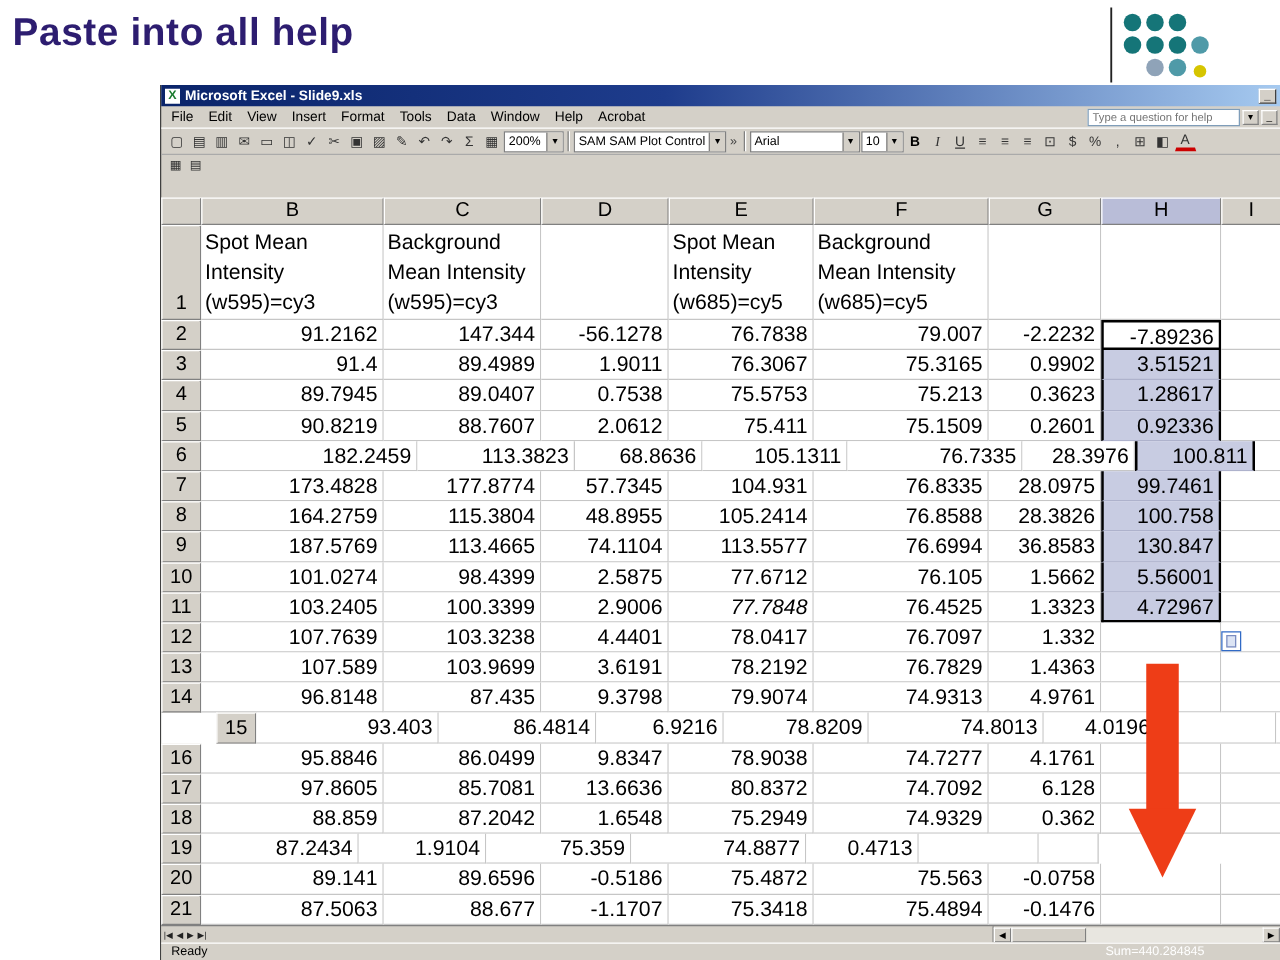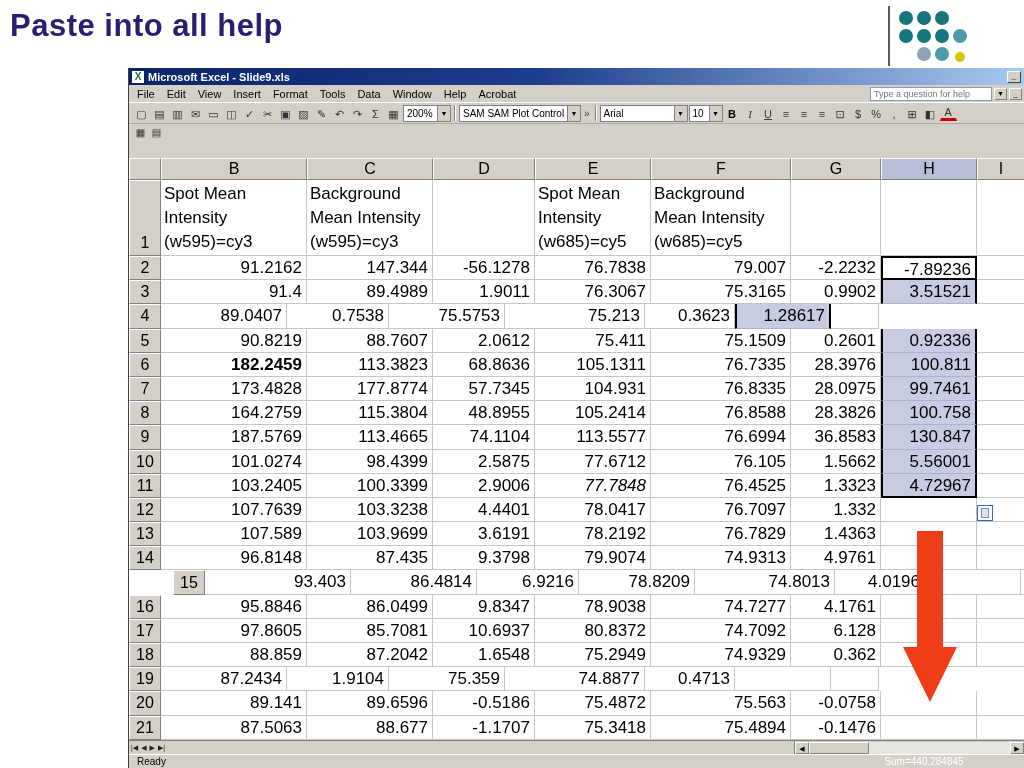--- a/index.html
+++ b/index.html
@@ -230,20 +230,21 @@
           <div class="gcell num" style="width: 126px; height: 24.2px;">89.4989</div>
           <div class="gcell num" style="width: 102px; height: 24.2px;">1.9011</div>
           <div class="gcell num" style="width: 116px; height: 24.2px;">76.3067</div>
           <div class="gcell num" style="width: 140px; height: 24.2px;">75.3165</div>
           <div class="gcell num" style="width: 90px; height: 24.2px;">0.9902</div>
           <div class="gcell num sel" style="width: 96px; height: 24.2px;">3.51521</div>
           <div class="gcell num" style="width: 48px; height: 24.2px;"></div>
         </div>
         <div class="grow">
           <div class="ghcell" style="width: 32px; height: 24.2px;">4</div>
+          <div class="gcell num" style="width: 146px; height: 24.2px;">89.7945</div>
           <div class="gcell num" style="width: 126px; height: 24.2px;">89.0407</div>
           <div class="gcell num" style="width: 102px; height: 24.2px;">0.7538</div>
           <div class="gcell num" style="width: 116px; height: 24.2px;">75.5753</div>
           <div class="gcell num" style="width: 140px; height: 24.2px;">75.213</div>
           <div class="gcell num" style="width: 90px; height: 24.2px;">0.3623</div>
           <div class="gcell num sel" style="width: 96px; height: 24.2px;">1.28617</div>
           <div class="gcell num" style="width: 48px; height: 24.2px;"></div>
         </div>
         <div class="grow">
           <div class="ghcell" style="width: 32px; height: 24.2px;">5</div>
@@ -251,21 +252,21 @@
           <div class="gcell num" style="width: 126px; height: 24.2px;">88.7607</div>
           <div class="gcell num" style="width: 102px; height: 24.2px;">2.0612</div>
           <div class="gcell num" style="width: 116px; height: 24.2px;">75.411</div>
           <div class="gcell num" style="width: 140px; height: 24.2px;">75.1509</div>
           <div class="gcell num" style="width: 90px; height: 24.2px;">0.2601</div>
           <div class="gcell num sel" style="width: 96px; height: 24.2px;">0.92336</div>
           <div class="gcell num" style="width: 48px; height: 24.2px;"></div>
         </div>
         <div class="grow">
           <div class="ghcell" style="width: 32px; height: 24.2px;">6</div>
-          <div class="gcell num" style="width: 146px; height: 24.2px; font-weight: bold;">182.2459</div>
+          <div class="gcell num" style="width: 173px; height: 24.2px;">182.2459</div>
           <div class="gcell num" style="width: 126px; height: 24.2px;">113.3823</div>
           <div class="gcell num" style="width: 102px; height: 24.2px;">68.8636</div>
           <div class="gcell num" style="width: 116px; height: 24.2px;">105.1311</div>
           <div class="gcell num" style="width: 140px; height: 24.2px;">76.7335</div>
           <div class="gcell num" style="width: 90px; height: 24.2px;">28.3976</div>
           <div class="gcell num sel" style="width: 96px; height: 24.2px;">100.811</div>
           <div class="gcell num" style="width: 48px; height: 24.2px;"></div>
         </div>
         <div class="grow">
           <div class="ghcell" style="width: 32px; height: 24.2px;">7</div>
@@ -374,21 +375,21 @@
           <div class="gcell num" style="width: 116px; height: 24.2px;">78.9038</div>
           <div class="gcell num" style="width: 140px; height: 24.2px;">74.7277</div>
           <div class="gcell num" style="width: 90px; height: 24.2px;">4.1761</div>
           <div class="gcell num" style="width: 96px; height: 24.2px;"></div>
           <div class="gcell num" style="width: 48px; height: 24.2px;"></div>
         </div>
         <div class="grow">
           <div class="ghcell" style="width: 32px; height: 24.2px;">17</div>
           <div class="gcell num" style="width: 146px; height: 24.2px;">97.8605</div>
           <div class="gcell num" style="width: 126px; height: 24.2px;">85.7081</div>
-          <div class="gcell num" style="width: 102px; height: 24.2px;">10.6937</div>
+          <div class="gcell num" style="width: 102px; height: 24.2px;">13.6636</div>
           <div class="gcell num" style="width: 116px; height: 24.2px;">80.8372</div>
           <div class="gcell num" style="width: 140px; height: 24.2px;">74.7092</div>
           <div class="gcell num" style="width: 90px; height: 24.2px;">6.128</div>
           <div class="gcell num" style="width: 96px; height: 24.2px;"></div>
           <div class="gcell num" style="width: 48px; height: 24.2px;"></div>
         </div>
         <div class="grow">
           <div class="ghcell" style="width: 32px; height: 24.2px;">18</div>
           <div class="gcell num" style="width: 146px; height: 24.2px;">88.859</div>
           <div class="gcell num" style="width: 126px; height: 24.2px;">87.2042</div>

